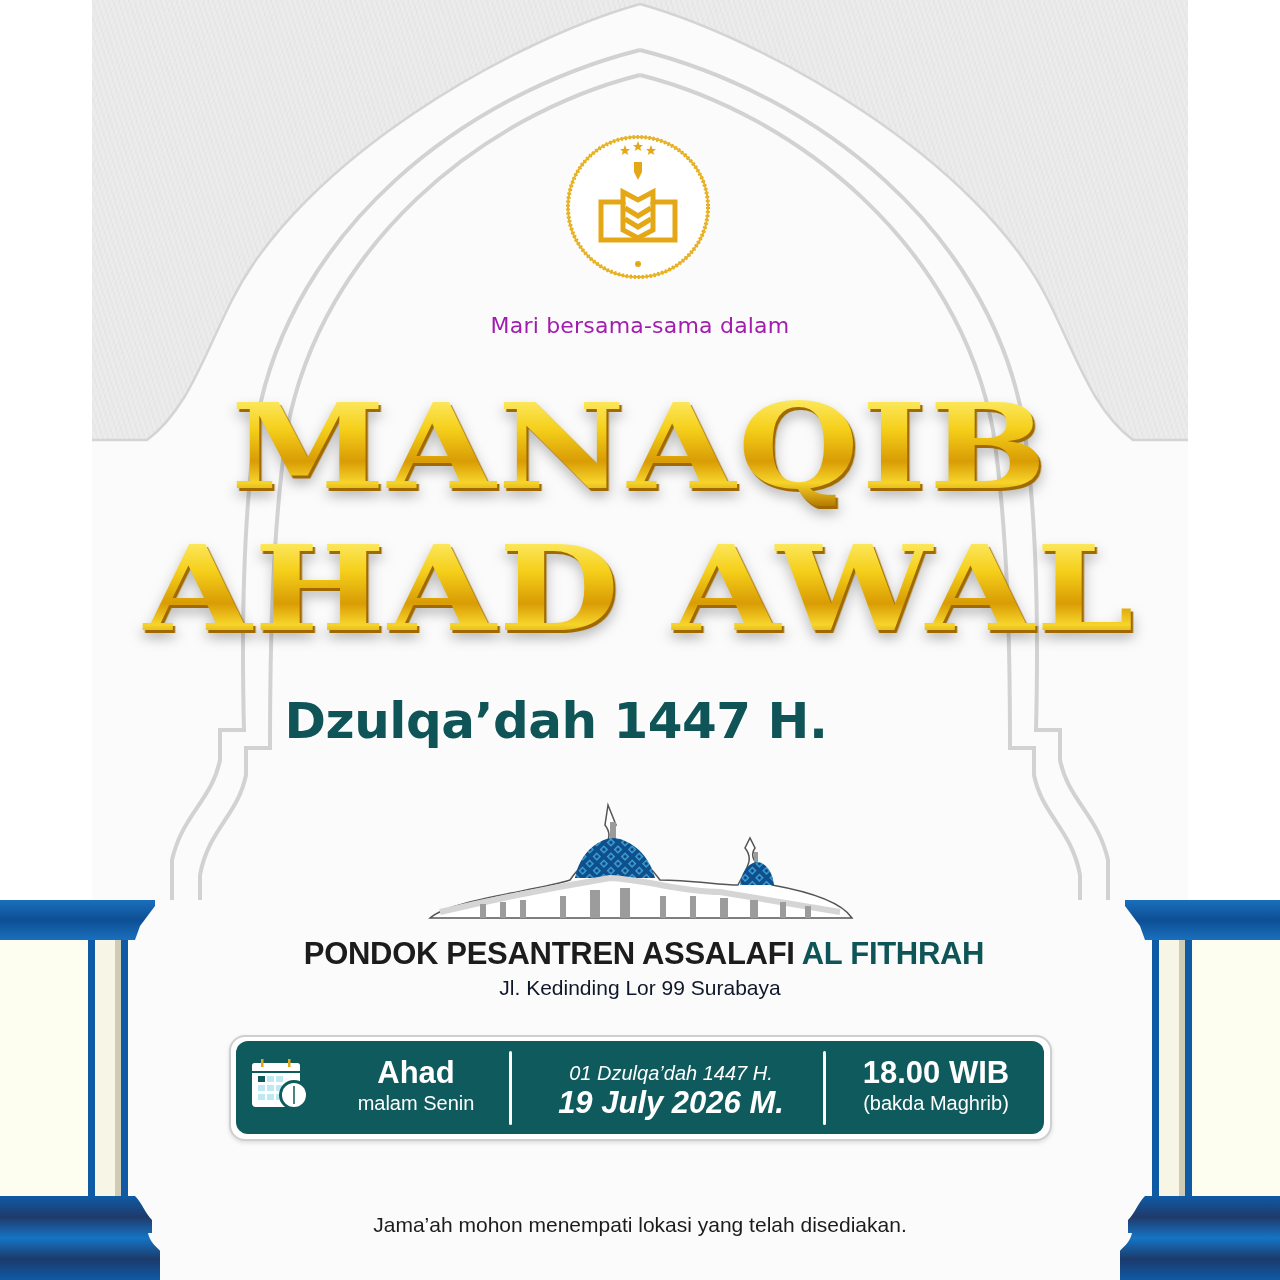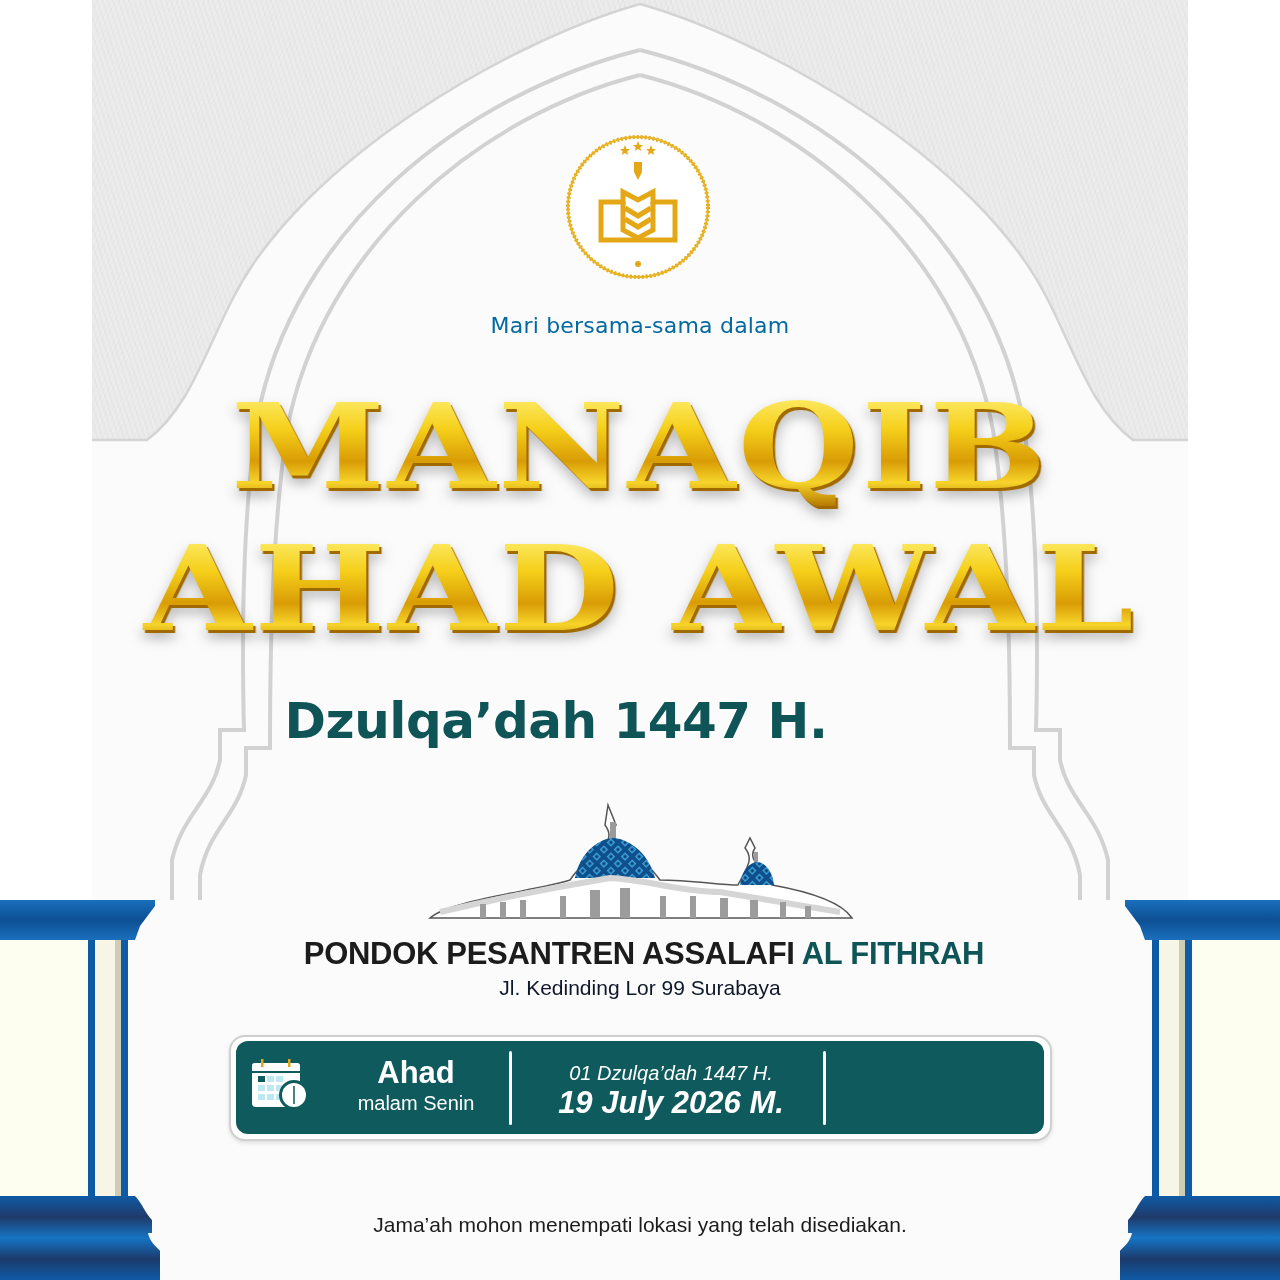--- a/index.html
+++ b/index.html
@@ -21,21 +21,21 @@
     background:
       repeating-linear-gradient(45deg, rgba(0,0,0,0.015) 0 40px, rgba(0,0,0,0) 40px 80px),
       repeating-linear-gradient(-45deg, rgba(0,0,0,0.015) 0 40px, rgba(0,0,0,0) 40px 80px);
     pointer-events: none;
   }
 
   .logo { position: absolute; left: 563px; top: 132px; width: 150px; height: 150px; }
 
   .intro {
     position: absolute; left: 0; width: 1280px; top: 313px; text-align: center;
-    font-family: "DejaVu Sans", sans-serif; font-size: 22px; color: #0369a1; letter-spacing: 0.2px;
+    font-family: "DejaVu Sans", sans-serif; font-size: 22px; color: #a21caf; letter-spacing: 0.2px;
   }
 
   .gold-title {
     position: absolute; left: 0; width: 1280px; text-align: center;
     font-family: "DejaVu Serif", serif; font-weight: bold;
     font-size: 118px; letter-spacing: 2px; line-height: 1;
     color: #f2c514;
     background: linear-gradient(180deg, #fff27a 0%, #f5cf1a 35%, #d99c05 62%, #f7d42a 80%, #b57a00 100%);
     -webkit-background-clip: text; background-clip: text; -webkit-text-fill-color: transparent;
     filter: drop-shadow(2px 3px 0 #a06a00) drop-shadow(0 6px 6px rgba(0,0,0,0.25));
@@ -205,20 +205,24 @@
   <div class="seg seg-1">
     <span class="bold">Ahad</span>
     <span class="reg">malam Senin</span>
   </div>
   <div class="divider divider-1"></div>
   <div class="seg seg-2">
     <span class="reg">01 Dzulqa’dah 1447 H.</span>
     <span class="bold">19 July 2026 M.</span>
   </div>
   <div class="divider divider-2"></div>
+  <div class="seg seg-3">
+    <span class="bold">18.00 WIB</span>
+    <span class="reg">(bakda Maghrib)</span>
+  </div>
 </div>
 
 <div class="footer-note">Jama’ah mohon menempati lokasi yang telah disediakan.</div>
 
 <svg class="pillar pillar-left" viewBox="0 0 160 382">
   <defs>
     <linearGradient id="pillarBlue" x1="0" y1="0" x2="0" y2="1">
       <stop offset="0" stop-color="#1a6fbd"></stop>
         <stop offset="0.5" stop-color="#0d4f93"></stop>
         <stop offset="1" stop-color="#1a6fbd"></stop>

